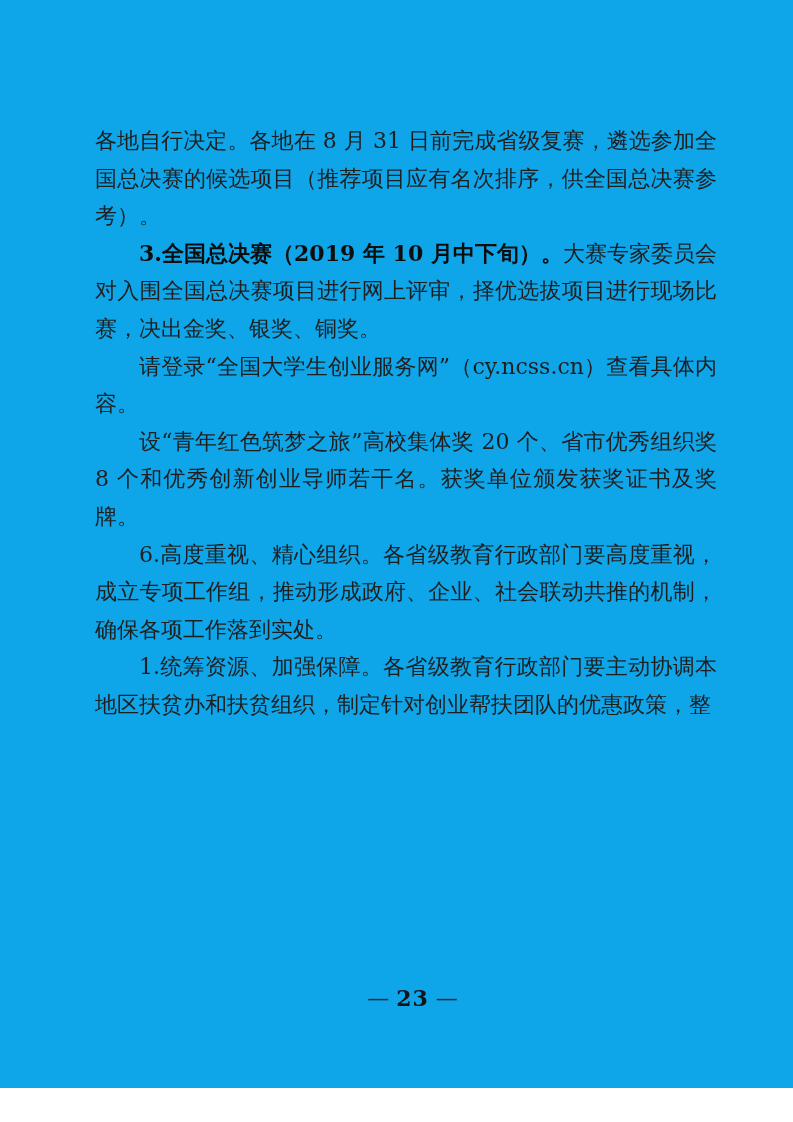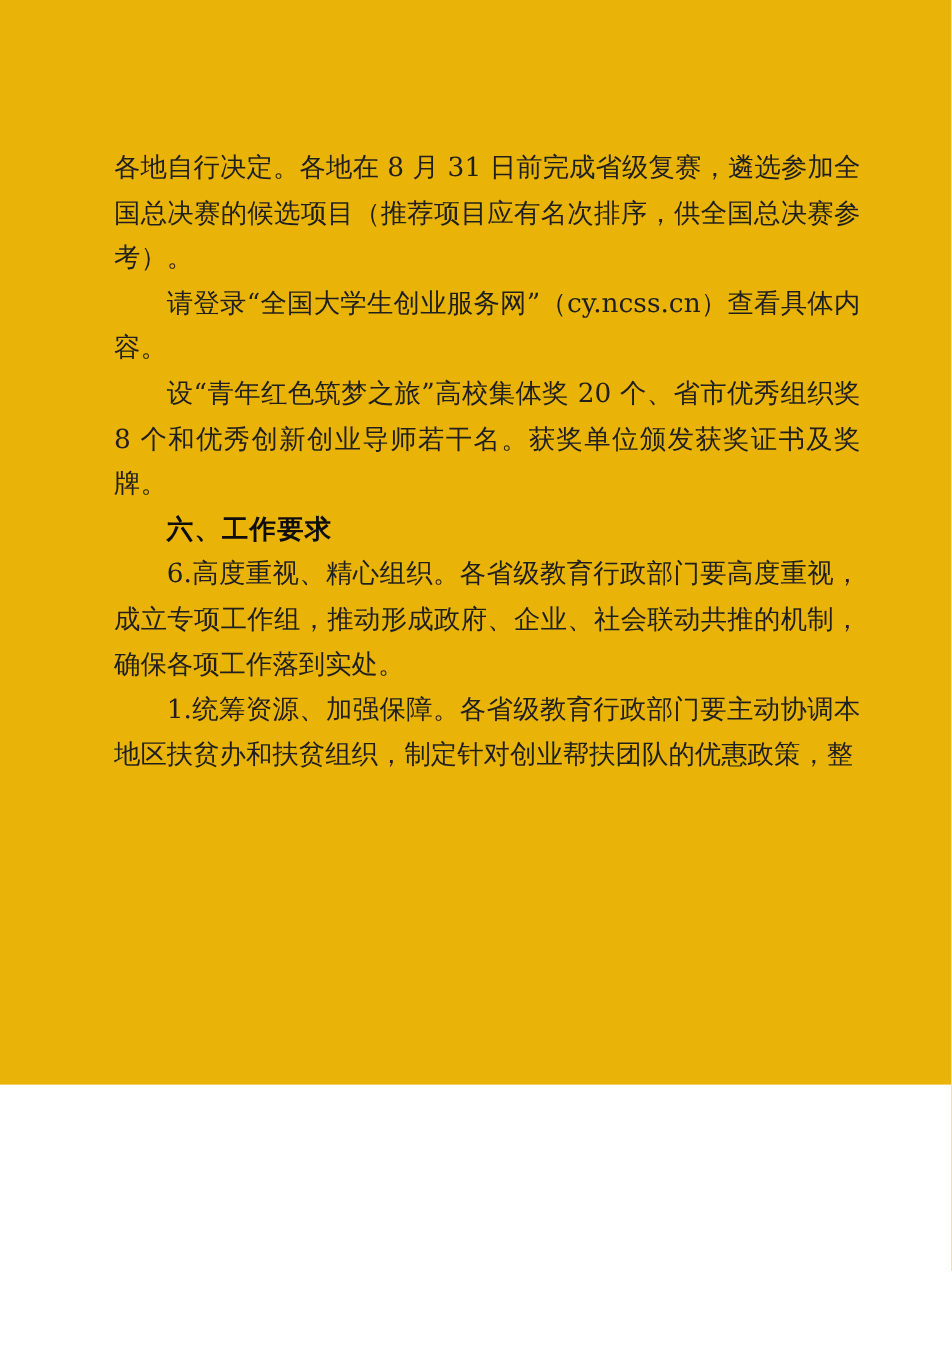--- a/index.html
+++ b/index.html
@@ -3,22 +3,22 @@
 <meta charset="utf-8">
 <style>
   html, body {
     margin: 0;
     padding: 0;
     background: #ffffff;
   }
   .page {
     position: relative;
     width: 793px;
-    height: 904px;
-    background: #eab308;
+    height: 1088px;
+    background: #0ea5e9;
     overflow: hidden;
     font-family: "DejaVu Serif", "Liberation Serif", serif;
   }
   .content {
     position: absolute;
     left: 95px;
     top: 122px;
     width: 622px;
     font-size: 22px;
     line-height: 37.6px;
@@ -71,29 +71,29 @@
 </style>
 </head>
 <body>
 
 <div class="page">
 
   <div class="content">
 
     <p class="p-body">各地自行决定。各地在 8 月 31 日前完成省级复赛，遴选参加全国总决赛的候选项目（推荐项目应有名次排序，供全国总决赛参考）。</p>
 
+    <p class="p-indent"><span class="bold-lead">3.全国总决赛（2019 年 10 月中下旬）。</span><span>大赛专家委员会对入围全国总决赛项目进行网上评审，择优选拔项目进行现场比赛，决出金奖、银奖、铜奖。</span></p>
 
 
     <p class="p-indent">请登录“全国大学生创业服务网”（cy.ncss.cn）查看具体内容。</p>
 
 
 
     <p class="p-indent">设“青年红色筑梦之旅”高校集体奖 20 个、省市优秀组织奖 8 个和优秀创新创业导师若干名。获奖单位颁发获奖证书及奖牌。</p>
 
-    <p class="heading-hei">六、工作要求</p>
 
     <p class="p-indent">6.高度重视、精心组织。各省级教育行政部门要高度重视，成立专项工作组，推动形成政府、企业、社会联动共推的机制，确保各项工作落到实处。</p>
 
     <p class="p-indent">1.统筹资源、加强保障。各省级教育行政部门要主动协调本地区扶贫办和扶贫组织，制定针对创业帮扶团队的优惠政策，整</p>
 
   </div>
 
   <div class="page-footer">
     <span class="dash">—</span><span class="num">23</span><span class="dash">—</span>
   </div>

